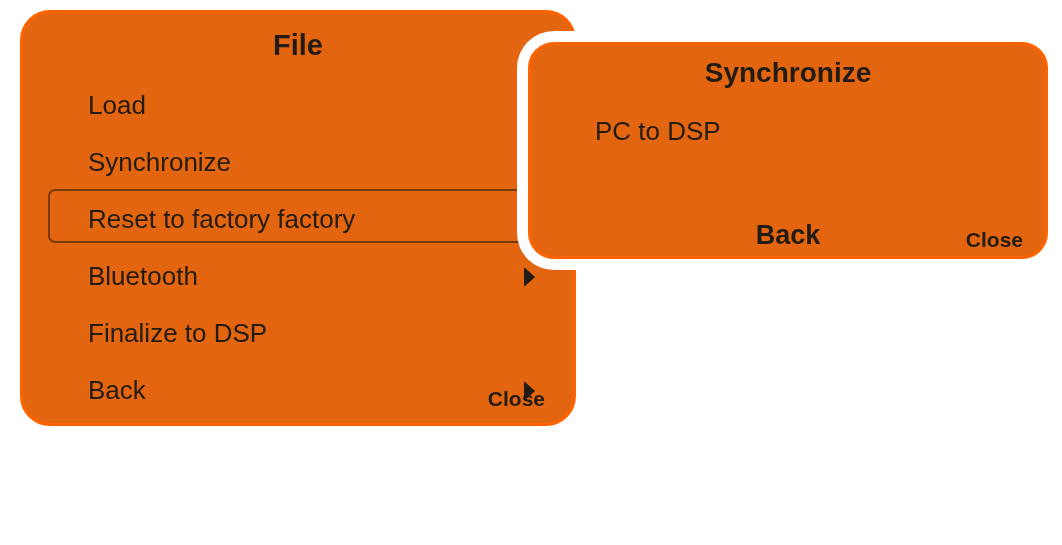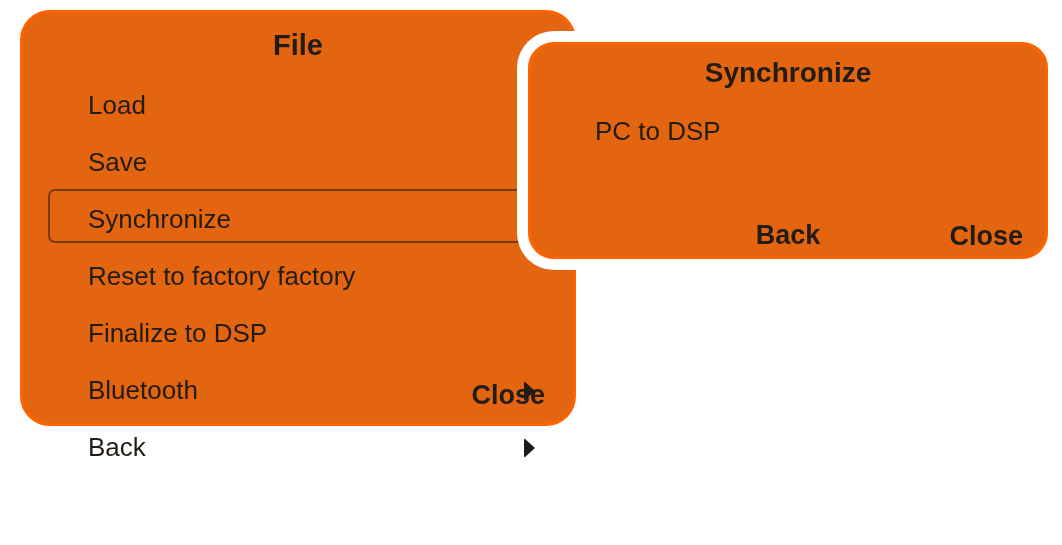--- a/index.html
+++ b/index.html
@@ -56,21 +56,21 @@
   .selection-outline{
     position:absolute;
     top:176px; left:25px; right:20px; height:54px;
     border:2px solid var(--selection-border);
     border-radius:7px;
     z-index:1;
     pointer-events:none;
   }
   .close-corner{
     position:absolute;
-    font-size:27px; font-weight:bold;
+    font-size:21px; font-weight:bold;
     cursor:default;
   }
   .file-menu .close-corner{ right:28px; bottom:12px; }
   
   .sync-menu{
     left:528px; top:42px;
     width:520px; height:217px;
     border-radius:26px;
     box-shadow:0 0 0 11px var(--halo);
     z-index:2;
@@ -97,34 +97,31 @@
 <body>
 
 <div class="panel file-menu">
   <div class="menu-title">File</div>
 
   <div class="rows">
     <div class="menu-row">
       <span>Load</span>
     </div>
     <div class="menu-row">
-      <span>Save</span>
-    </div>
-    <div class="menu-row">
       <span>Synchronize</span>
     </div>
     <div class="menu-row">
       <span>Reset to factory factory</span>
     </div>
     <div class="menu-row">
-      <span>Finalize to DSP</span>
+      <span>Bluetooth</span>
+      <span class="arrow"></span>
     </div>
     <div class="menu-row">
-      <span>Bluetooth</span>
-      <span class="arrow"></span>
+      <span>Finalize to DSP</span>
     </div>
     <div class="menu-row">
       <span>Back</span>
       <span class="arrow"></span>
     </div>
   </div>
 
   <div class="selection-outline"></div>
 
   <div class="close-corner">Close</div>

